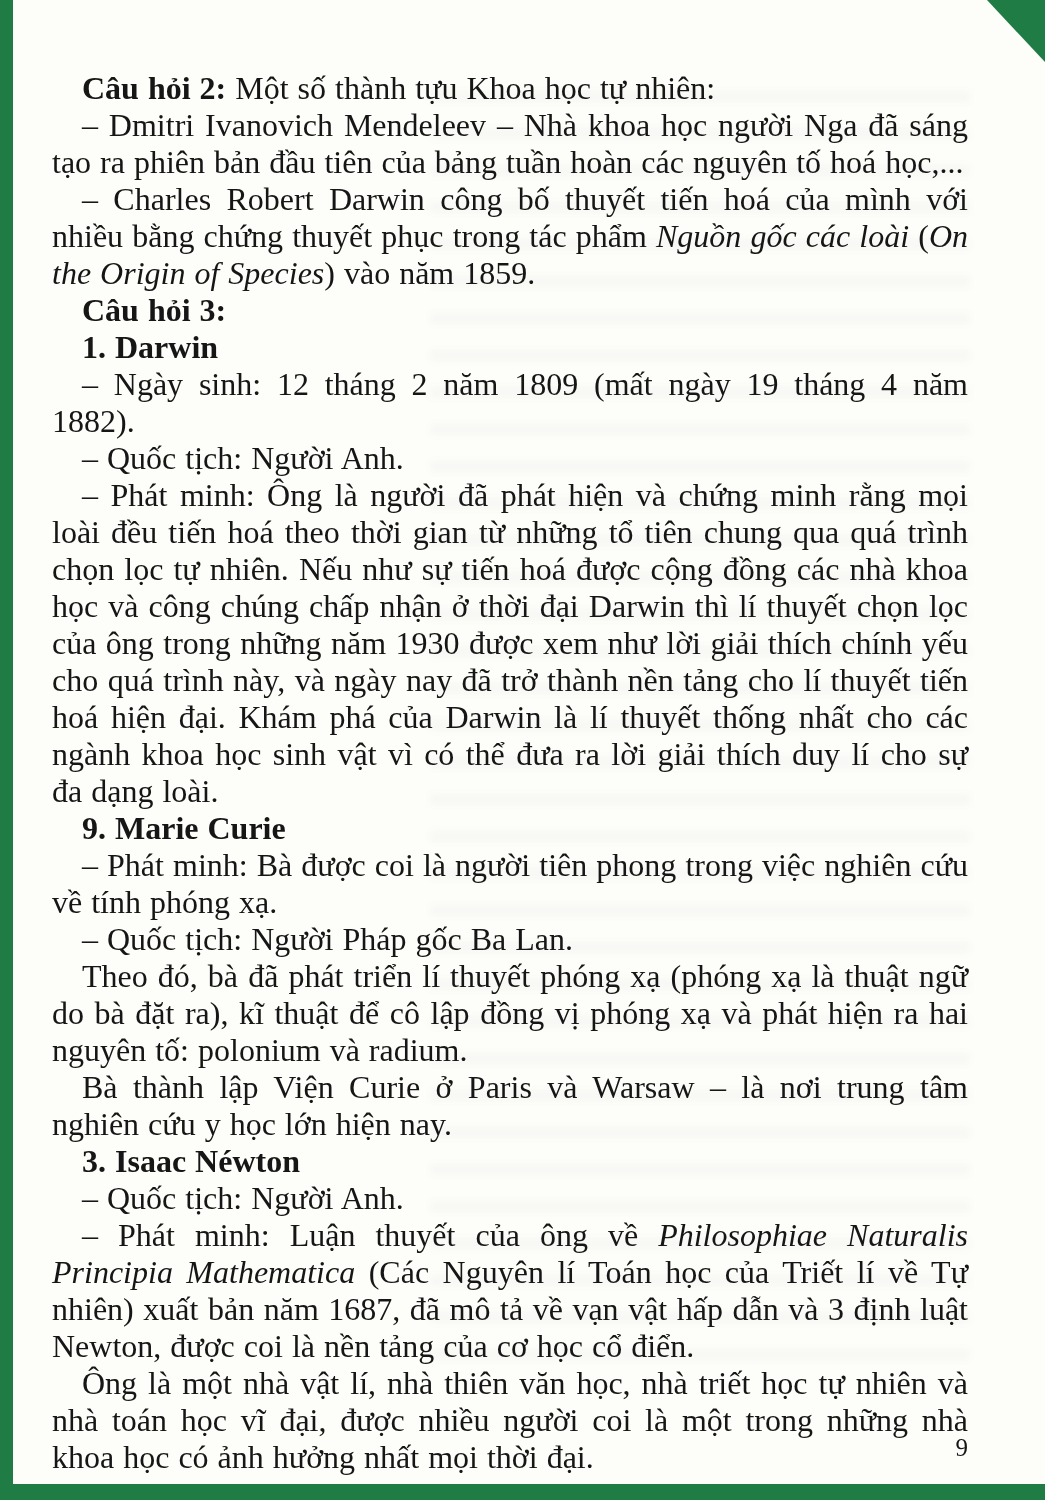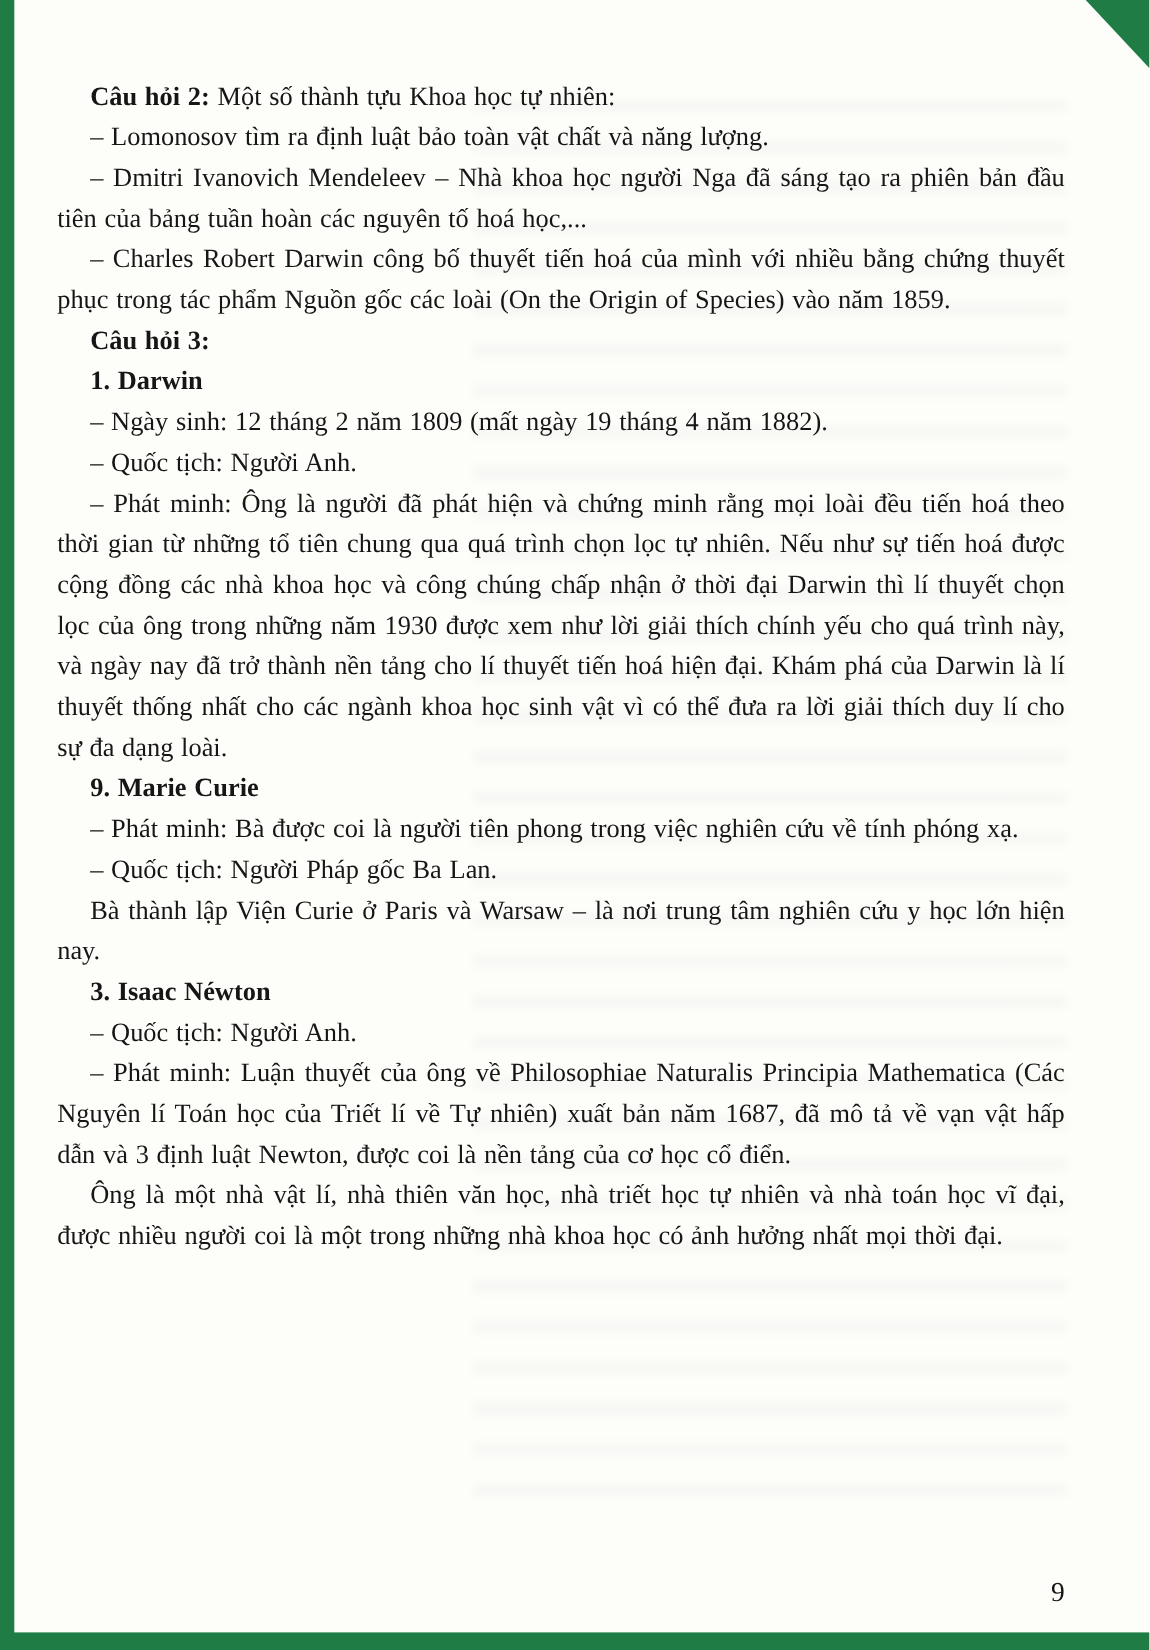--- a/index.html
+++ b/index.html
@@ -47,55 +47,55 @@
 
   .document-body {
     position: absolute;
     left: 52px; top: 70px;
     width: 916px;
   }
   .para {
     margin: 0;
     text-indent: 30px;
     text-align: justify;
-    font-size: 24px;
+    font-size: 32px;
     line-height: 37px;
     word-spacing: 1px;
   }
   .b { font-weight: bold; }
-  .i { }
+  .i { font-style: italic; }
 
   .page-number {
     position: absolute;
     right: 77px; bottom: 40px;
     font-size: 25px;
     line-height: 1;
   }
 </style>
 </head>
 <body>
 
 <div class="edge-left"></div>
 <div class="edge-bottom"></div>
 <div class="corner-triangle"></div>
 <div class="bleed"></div>
 
 <div class="document-body">
     <p class="para"><span class="b">Câu hỏi 2: </span><span>Một số thành tựu Khoa học tự nhiên:</span></p>
-    <p class="para"><span>– Lomonosov tìm ra định luật bảo toàn vật chất và năng lượng.</span></p>
     <p class="para"><span>– Dmitri Ivanovich Mendeleev – Nhà khoa học người Nga đã sáng tạo ra phiên bản đầu tiên của bảng tuần hoàn các nguyên tố hoá học,...</span></p>
     <p class="para"><span>– Charles Robert Darwin công bố thuyết tiến hoá của mình với nhiều bằng chứng thuyết phục trong tác phẩm </span><span class="i">Nguồn gốc các loài</span><span> (</span><span class="i">On the Origin of Species</span><span>) vào năm 1859.</span></p>
     <p class="para"><span class="b">Câu hỏi 3:</span></p>
     <p class="para"><span class="b">1. Darwin</span></p>
     <p class="para"><span>– Ngày sinh: 12 tháng 2 năm 1809 (mất ngày 19 tháng 4 năm 1882).</span></p>
     <p class="para"><span>– Quốc tịch: Người Anh.</span></p>
     <p class="para"><span>– Phát minh: Ông là người đã phát hiện và chứng minh rằng mọi loài đều tiến hoá theo thời gian từ những tổ tiên chung qua quá trình chọn lọc tự nhiên. Nếu như sự tiến hoá được cộng đồng các nhà khoa học và công chúng chấp nhận ở thời đại Darwin thì lí thuyết chọn lọc của ông trong những năm 1930 được xem như lời giải thích chính yếu cho quá trình này, và ngày nay đã trở thành nền tảng cho lí thuyết tiến hoá hiện đại. Khám phá của Darwin là lí thuyết thống nhất cho các ngành khoa học sinh vật vì có thể đưa ra lời giải thích duy lí cho sự đa dạng loài.</span></p>
     <p class="para"><span class="b">9. Marie Curie</span></p>
     <p class="para"><span>– Phát minh: Bà được coi là người tiên phong trong việc nghiên cứu về tính phóng xạ.</span></p>
     <p class="para"><span>– Quốc tịch: Người Pháp gốc Ba Lan.</span></p>
+    <p class="para"><span>Theo đó, bà đã phát triển lí thuyết phóng xạ (phóng xạ là thuật ngữ do bà đặt ra), kĩ thuật để cô lập đồng vị phóng xạ và phát hiện ra hai nguyên tố: polonium và radium.</span></p>
     <p class="para"><span>Bà thành lập Viện Curie ở Paris và Warsaw – là nơi trung tâm nghiên cứu y học lớn hiện nay.</span></p>
     <p class="para"><span class="b">3. Isaac Néwton</span></p>
     <p class="para"><span>– Quốc tịch: Người Anh.</span></p>
     <p class="para"><span>– Phát minh: Luận thuyết của ông về </span><span class="i">Philosophiae Naturalis Principia Mathematica</span><span> (Các Nguyên lí Toán học của Triết lí về Tự nhiên) xuất bản năm 1687, đã mô tả về vạn vật hấp dẫn và 3 định luật Newton, được coi là nền tảng của cơ học cổ điển.</span></p>
     <p class="para"><span>Ông là một nhà vật lí, nhà thiên văn học, nhà triết học tự nhiên và nhà toán học vĩ đại, được nhiều người coi là một trong những nhà khoa học có ảnh hưởng nhất mọi thời đại.</span></p>
   </div>
 
 <div class="page-number">9</div>
 
 </body></html>

